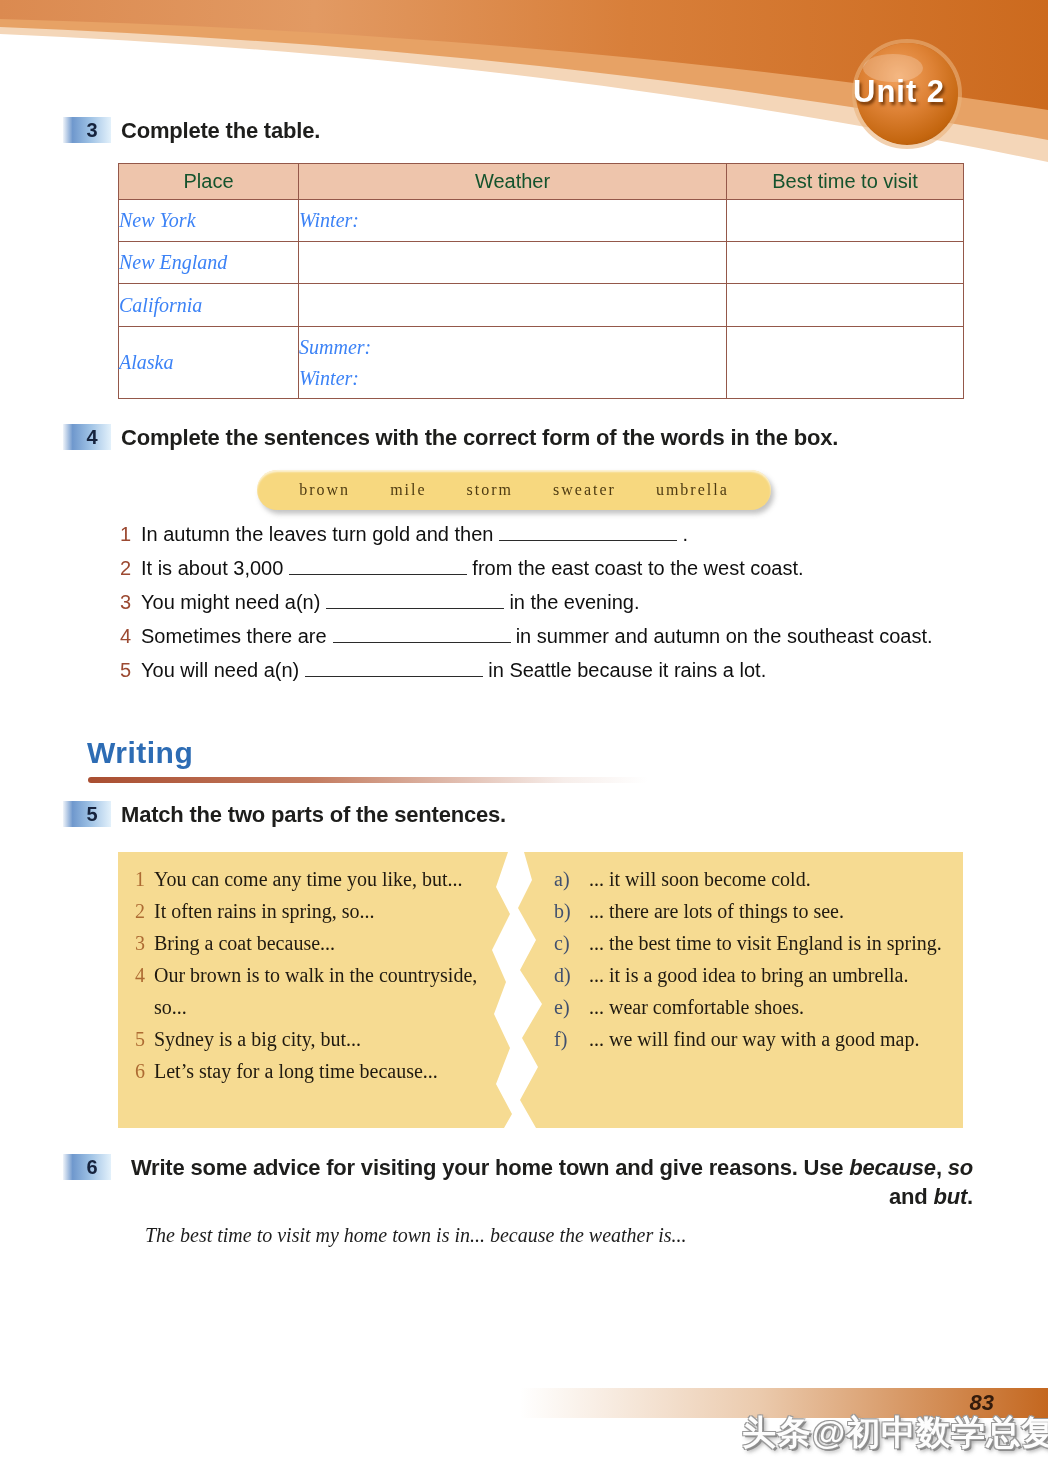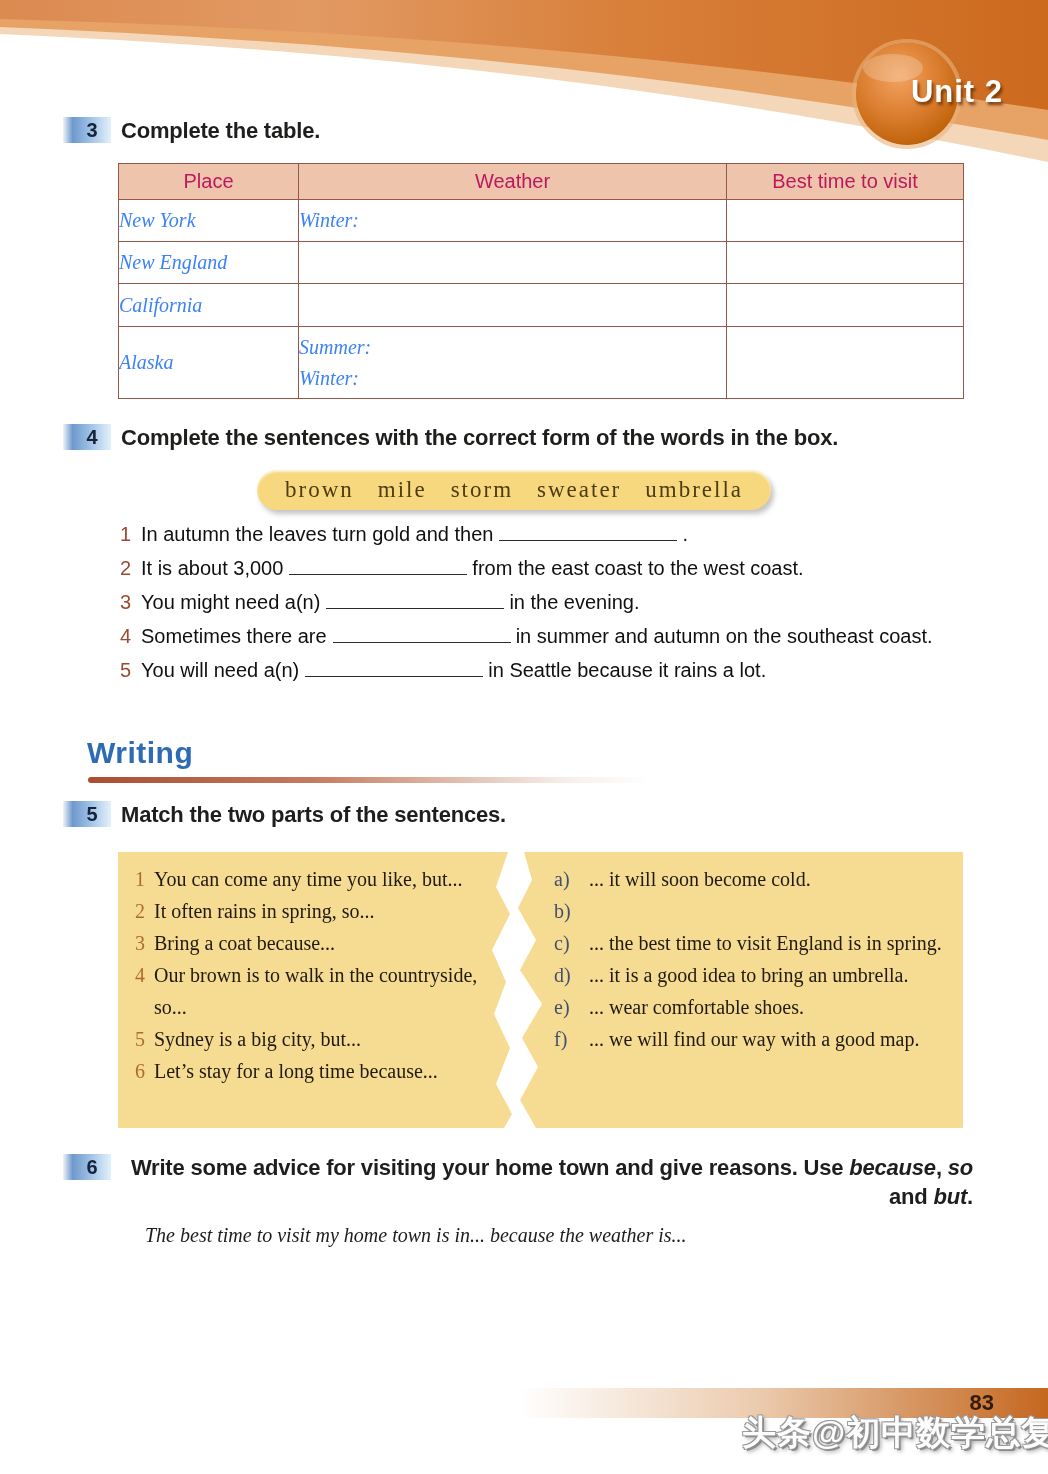--- a/index.html
+++ b/index.html
@@ -1,41 +1,41 @@
 <!DOCTYPE html>
 <html><head>
 <meta charset="utf-8">
 <style>
   html,body{margin:0;padding:0;background:#e9e9e9;}
   .page{position:relative;width:1048px;height:1474px;background:#ffffff;overflow:hidden;
         font-family:"Liberation Sans",sans-serif;}
   
   .banner{position:absolute;top:0;left:0;width:1048px;height:175px;}
-  .unit-badge-text{position:absolute;top:74px;left:895px;width:108px;text-align:right;
+  .unit-badge-text{position:absolute;top:74px;left:853px;width:108px;text-align:left;
     font-size:31px;font-weight:bold;color:#ffffff;letter-spacing:1px;
     text-shadow:2px 3px 3px rgba(105,48,4,0.85);}
   
   .ex-head{position:absolute;display:flex;align-items:flex-start;gap:10px;}
   .num-badge{width:48px;height:26px;margin-top:1px;flex-shrink:0;
     background:linear-gradient(90deg,rgba(130,165,210,0.12) 0%,#6f98cd 20%,#9cc0e4 55%,#e3f1fb 100%);
     display:flex;align-items:center;justify-content:center;padding-left:10px;box-sizing:border-box;
     font-size:20px;font-weight:bold;color:#16233d;}
   .ex-title{font-size:22px;font-weight:bold;color:#1e1e1c;line-height:29px;letter-spacing:-0.2px;}
   .it{font-style:italic;}
   
   .wtable{position:absolute;top:163px;left:118px;border-collapse:collapse;table-layout:fixed;width:845px;}
   .wtable th,.wtable td{border:1.6px solid #94584a;padding:0;box-sizing:border-box;}
-  .wtable th{height:36px;background:#eec5ac;font-size:20px;font-weight:400;color:#be185d;text-align:center;}
+  .wtable th{height:36px;background:#eec5ac;font-size:20px;font-weight:400;color:#14532d;text-align:center;}
   .wtable td{font-family:"Liberation Serif",serif;font-size:20px;color:#3b82f6;vertical-align:middle;font-style:italic;}
   .cell-pad{padding-left:13px;}
   .two-line div{line-height:31px;}
   
   .word-box{position:absolute;top:470px;left:257px;width:514px;height:40px;border-radius:22px;
-    background:#f7d87f;display:flex;align-items:center;justify-content:center;gap:24px;
-    font-family:"Liberation Serif",serif;font-size:23px;color:#4e3b12;letter-spacing:2px;
+    background:#f7d87f;display:flex;align-items:center;justify-content:center;gap:40px;
+    font-family:"Liberation Serif",serif;font-size:16px;color:#4e3b12;letter-spacing:2px;
     box-shadow:3px 4px 5px rgba(125,125,125,0.45), inset 0 2px 2px rgba(255,255,255,0.7);}
   
   .sentences{position:absolute;top:517px;left:118px;width:880px;
     font-family:Liberation Sans, sans-serif;font-size:20px;color:#101010;}
   .sent{height:34px;line-height:34px;white-space:nowrap;}
   .sent .n{display:inline-block;width:13px;margin-right:10px;text-align:right;color:#9c4a32;}
   .blank{display:inline-block;width:178px;height:20px;border-bottom:1.4px solid #2b2b2b;
     margin-left:6px;margin-right:5px;vertical-align:baseline;}
   
   .writing-head{position:absolute;top:736px;left:87px;font-size:30px;font-weight:bold;
@@ -51,21 +51,21 @@
   .mleft{left:13px;width:362px;}
   .mleft .n{width:14px;margin-right:9px;flex-shrink:0;text-align:right;color:#ad6b33;}
   .mright{left:436px;width:398px;}
   .mright .l{width:35px;flex-shrink:0;color:#41506e;}
   
   .ex6-title{width:852px;text-align:right;}
   .example-line{position:absolute;top:1224px;left:145px;font-family:"Liberation Serif",serif;
     font-style:italic;font-size:20px;color:#1c1c1c;text-align:center;}
   
   .page-bar{position:absolute;top:1388px;left:520px;width:528px;height:30px;
-    background:linear-gradient(90deg,rgba(219,160,107,0) 0%,rgba(219,160,107,0.55) 45%,#c4671f 100%);}
+    background:linear-gradient(90deg,rgba(219,160,107,0) 0%,rgba(219,160,107,0.55) 45%,#c4671f 100%);font-style:italic;}
   .page-num{position:absolute;top:2px;right:54px;font-size:22px;font-weight:bold;color:#341b0c;}
   .watermark{position:absolute;top:1410px;left:742px;font-size:34px;font-weight:bold;
     color:#fdfdfd;letter-spacing:1px;white-space:nowrap;
     text-shadow:-1px -1px 0 #9a9a9a,1px -1px 0 #9a9a9a,-1px 1px 0 #9a9a9a,
                 2px 2px 0 #8b8b8b,3px 3px 4px rgba(90,90,90,0.6);}
 </style>
 </head>
 <body>
 
 <div class="page">
@@ -208,20 +208,21 @@
     <svg class="tear" viewBox="0 0 72 276" preserveAspectRatio="none">
       <polygon fill="#ffffff" points="22,0 10,35 24,62 6,98 20,130 8,162 24,196 10,232 26,262 18,276 50,276 34,248 52,215 36,186 56,152 34,118 50,88 32,56 46,28 38,0"></polygon>
     </svg>
     <ul class="mcol mright">
       <li>
           <span class="l">a)</span>
           <span>... it will soon become cold.</span>
         </li>
       <li>
           <span class="l">b)</span>
+          <span>... there are lots of things to see.</span>
         </li>
       <li>
           <span class="l">c)</span>
           <span>... the best time to visit England is in spring.</span>
         </li>
       <li>
           <span class="l">d)</span>
           <span>... it is a good idea to bring an umbrella.</span>
         </li>
       <li>

